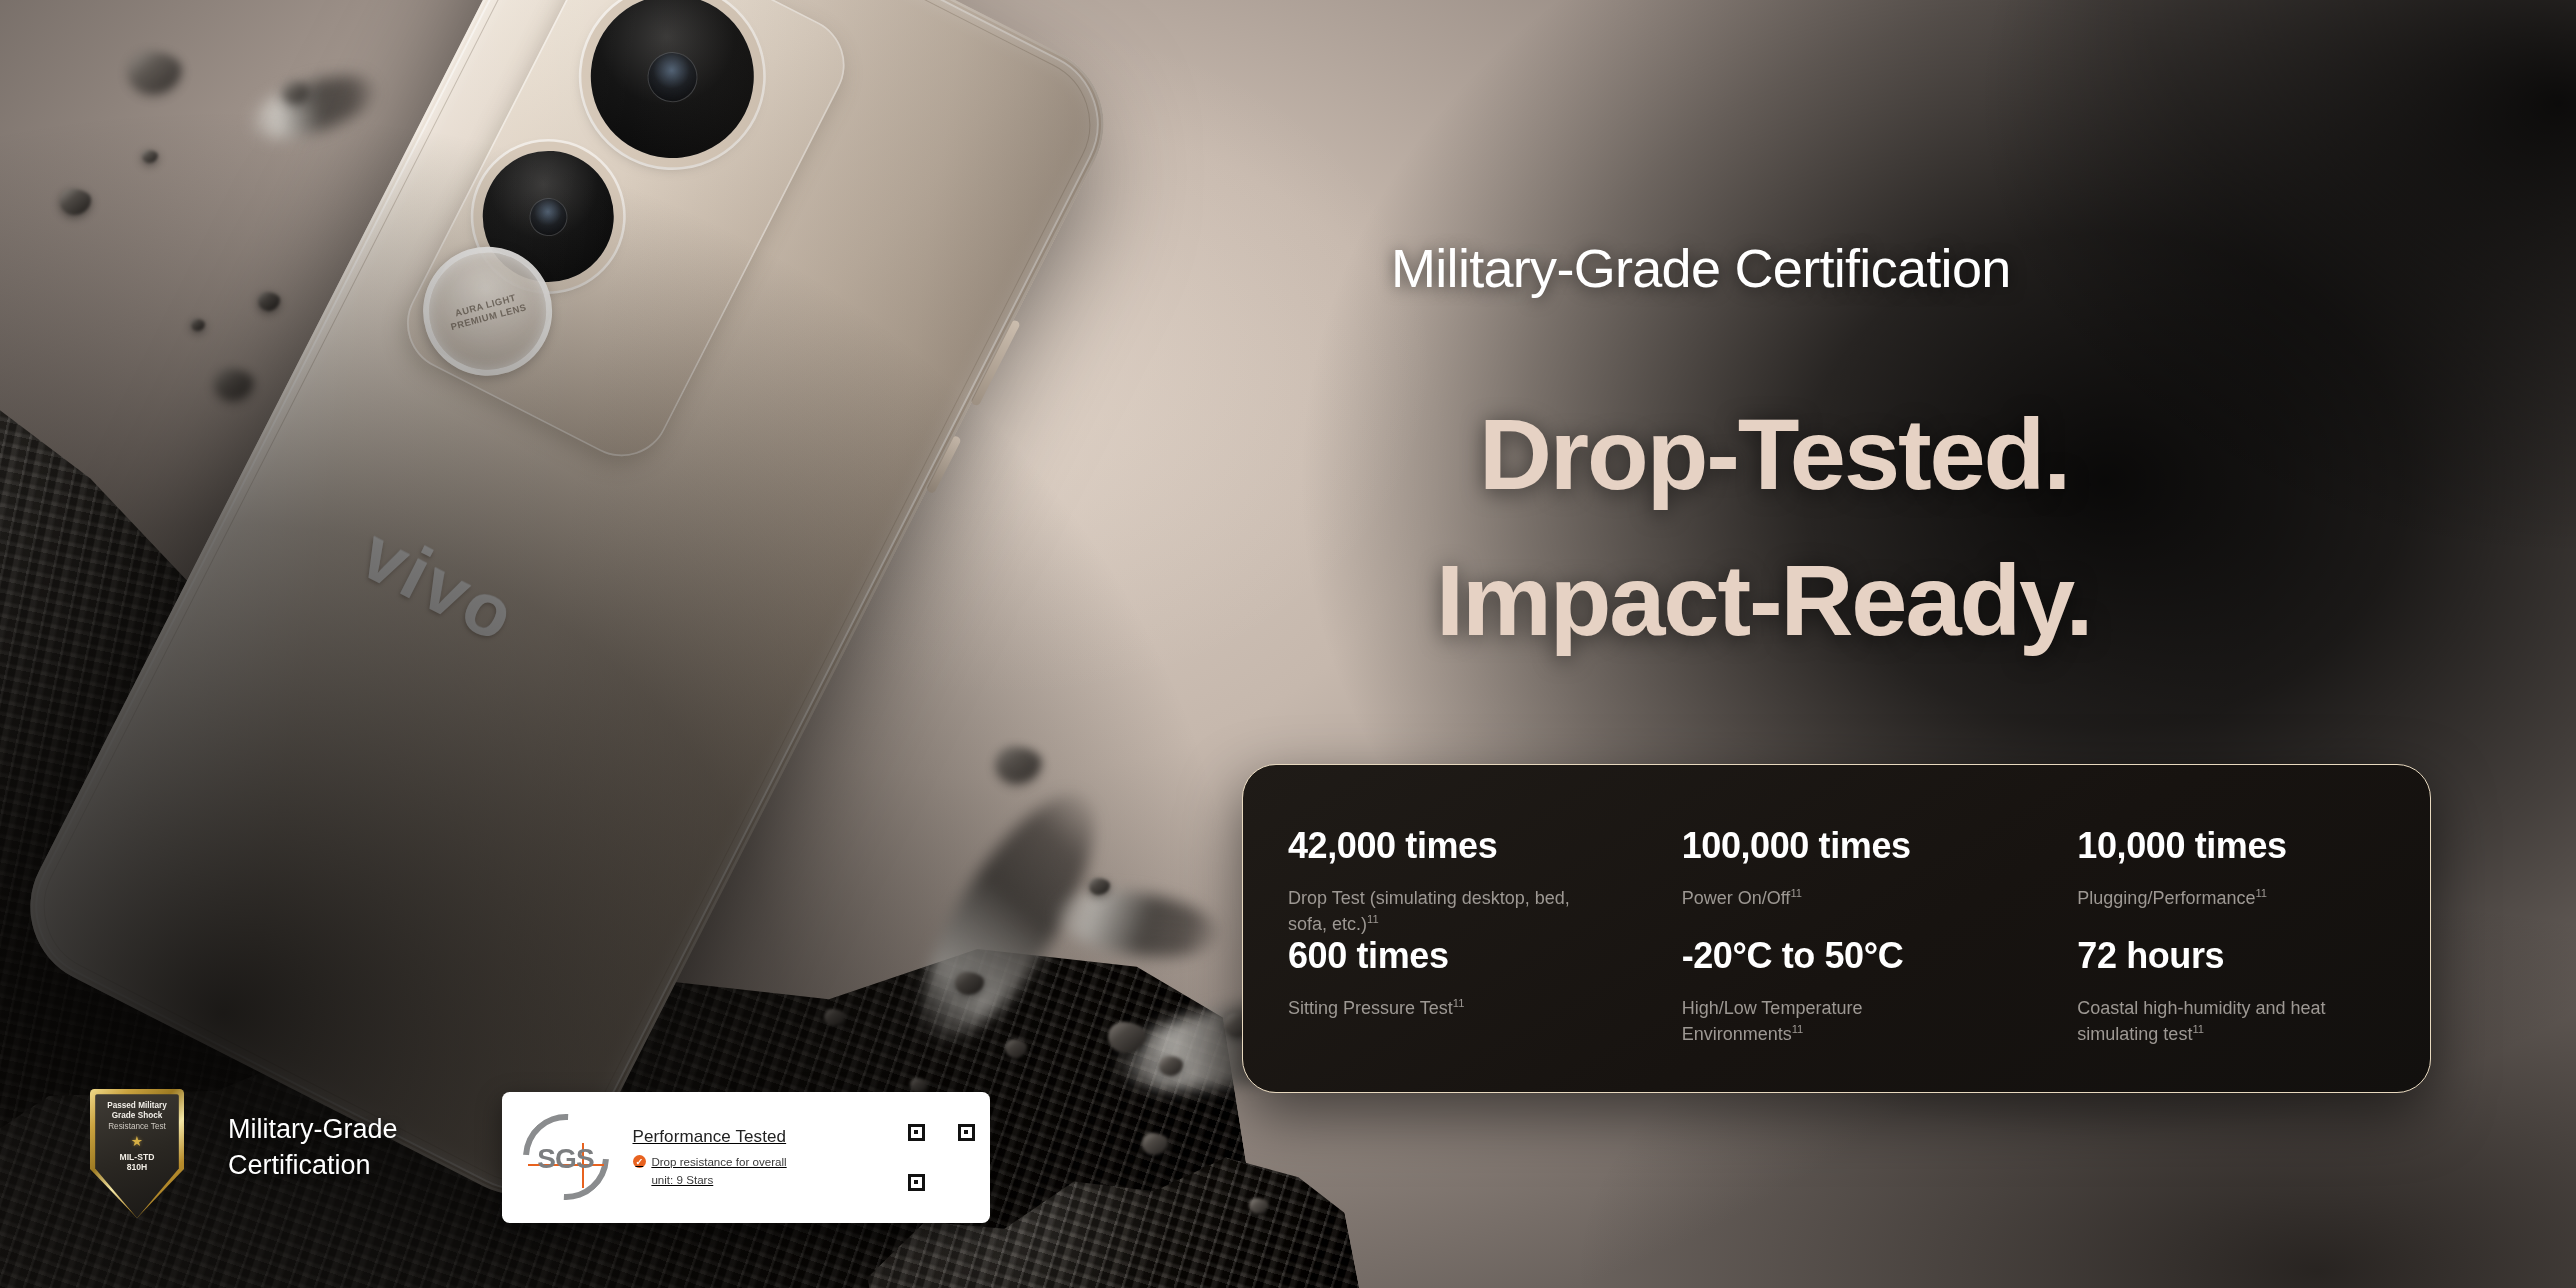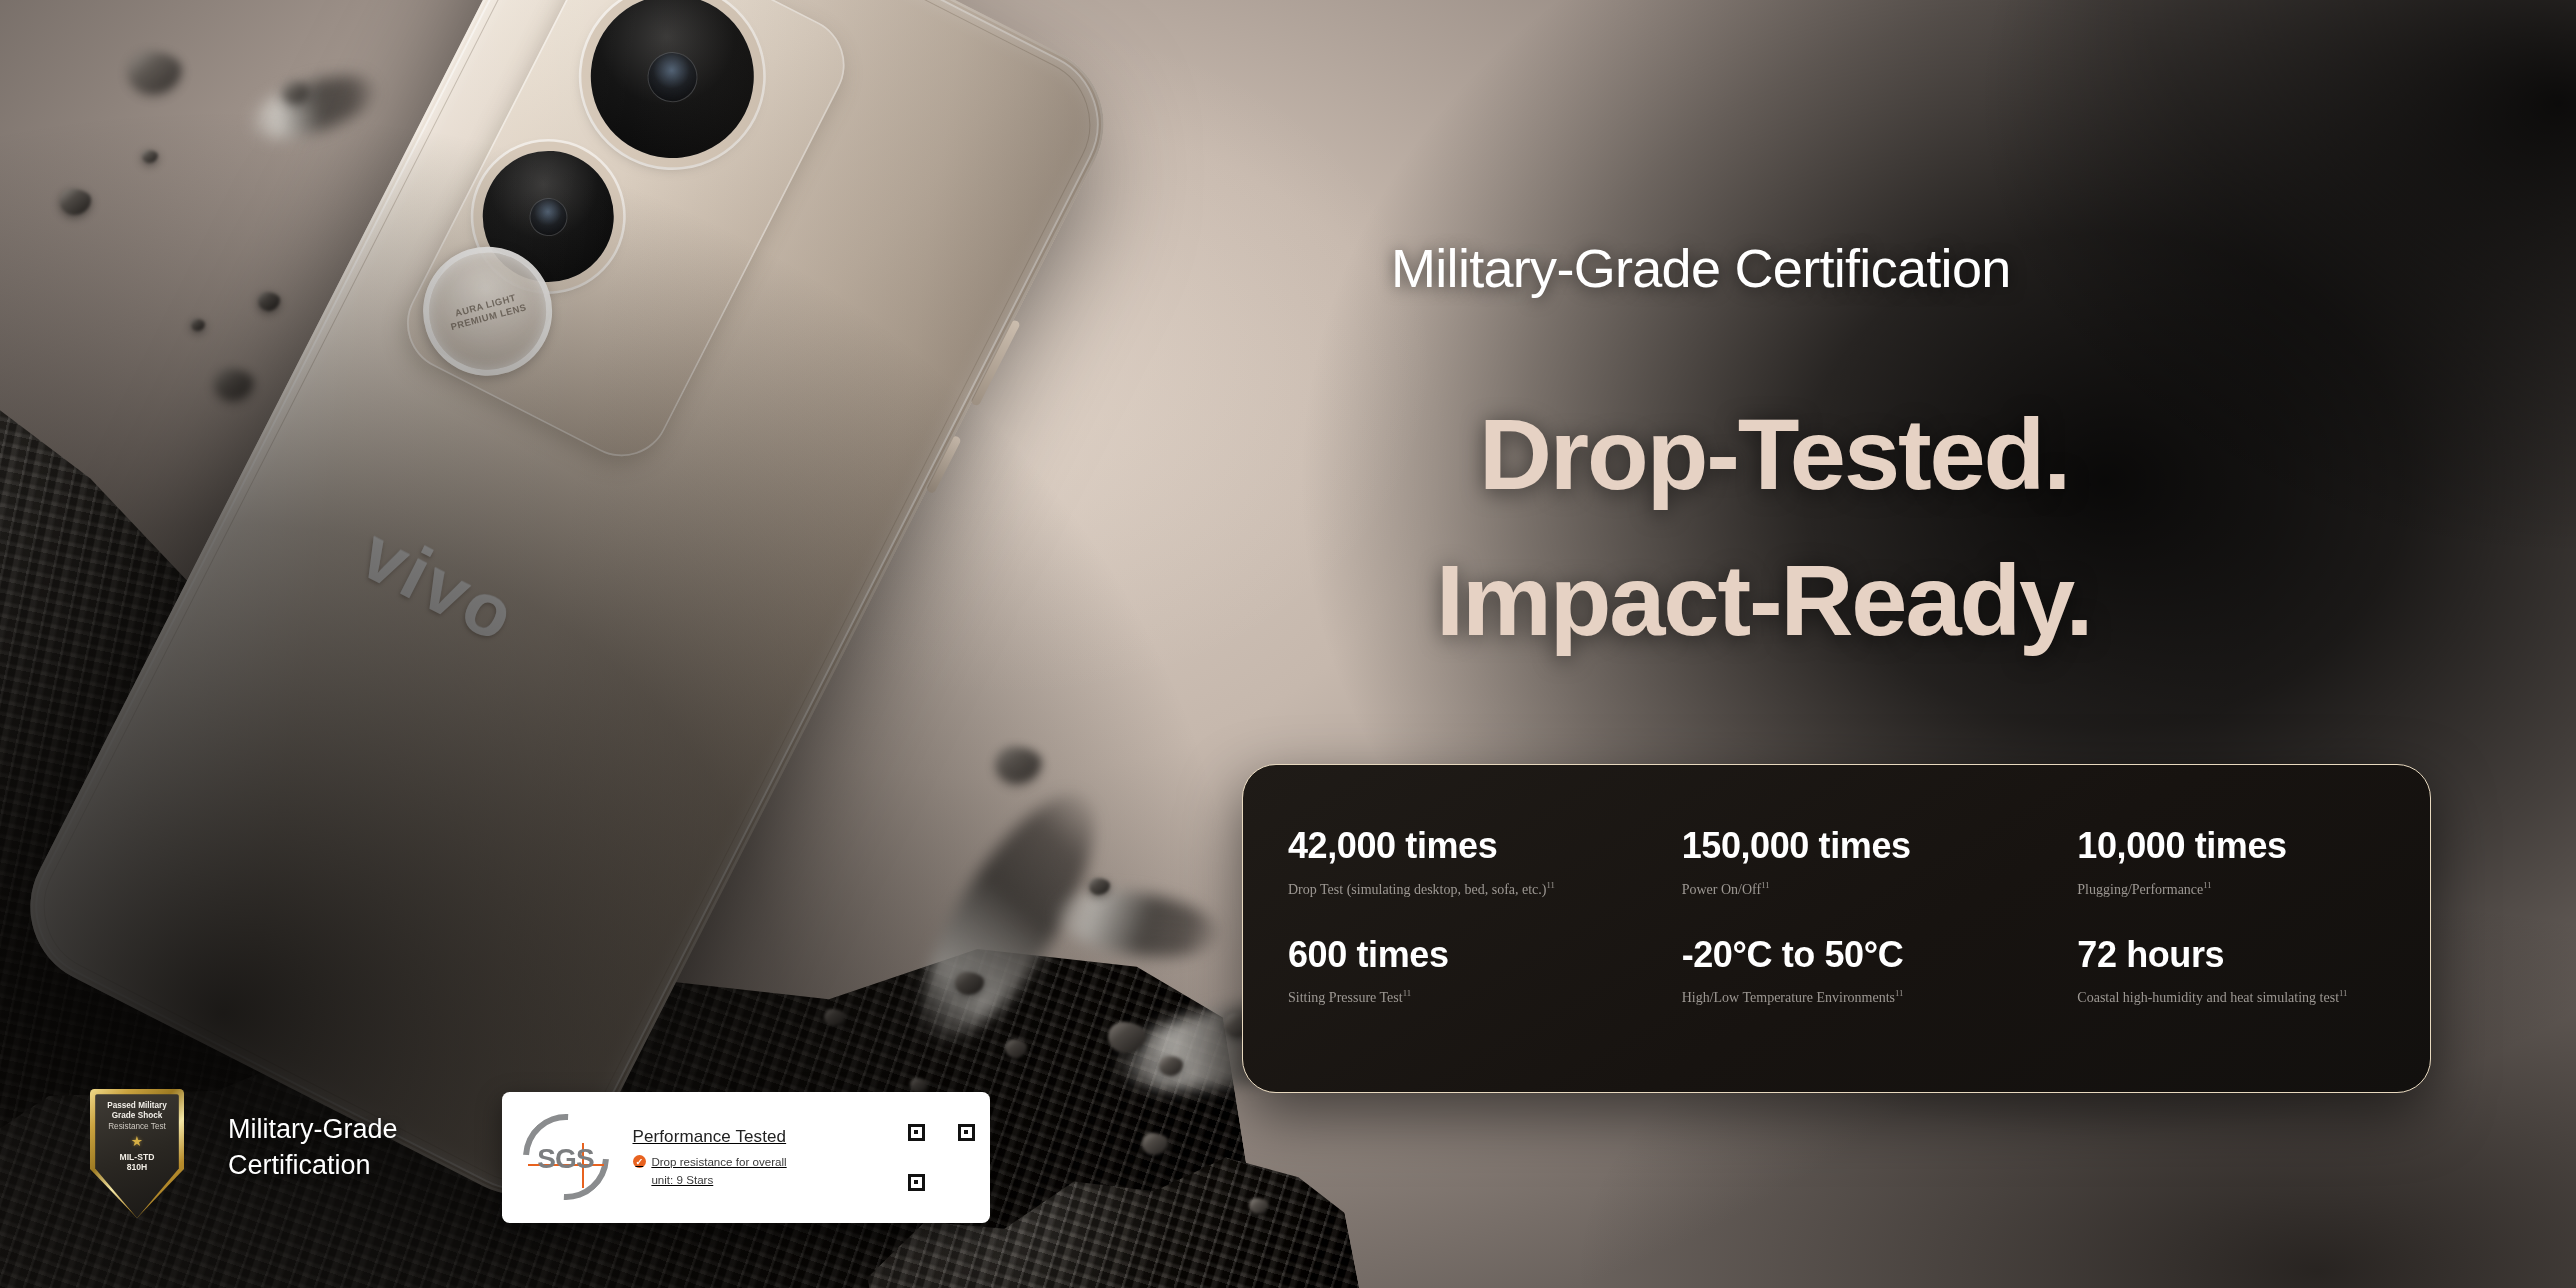--- a/index.html
+++ b/index.html
@@ -147,21 +147,21 @@
     position:absolute; left:1242px; top:764px; width:1189px; height:329px;
     border-radius:34px; border:1.7px solid #e8d9bf;
     background:linear-gradient(150deg, #1f1b17 0%, #171310 55%, #12100e 100%);
     box-shadow:0 22px 60px rgba(0,0,0,0.55);
     display:grid; grid-template-columns:repeat(3, 1fr); grid-template-rows:repeat(2, 1fr);
     padding:62px 0 48px 0;
   }
   .spec-item { padding-left:43px; }
   .spec-item:nth-child(3n+1) { padding-left:45px; }
   .spec-value { font-size:36px; font-weight:700; color:#ffffff; letter-spacing:-0.4px; line-height:1.05; }
-  .spec-label { margin-top:14px; font-size:14px; line-height:1.45; color:#9d9893; max-width:283px; font-weight:400;font-family:Liberation Serif, serif; }
+  .spec-label { margin-top:20px; font-size:18px; line-height:1.45; color:#9d9893; max-width:283px; font-weight:400; }
   .sup { font-size:0.62em; vertical-align:super; letter-spacing:0; }
 
   
   .mil-badge { position:absolute; left:90px; top:1089px; width:94px; height:129px; }
   .shield {
     position:absolute; inset:0;
     clip-path: polygon(0% 0%, 100% 0%, 100% 62%, 50% 100%, 0% 62%);
     background:linear-gradient(135deg,#efd98a 0%, #c9a23f 18%, #9d7a22 38%, #f3e6a6 55%, #b78c2c 74%, #8a6a1c 100%);
     border-radius:4.3px;
   }
@@ -283,21 +283,21 @@
   <div class="display-2">Impact-Ready.</div>
 
   <div class="spec-card">
 
     <div class="spec-item">
       <div class="spec-value">42,000 times</div>
       <div class="spec-label"><span>Drop Test (simulating desktop, bed, sofa, etc.)</span><span class="sup">11</span></div>
     </div>
 
     <div class="spec-item">
-      <div class="spec-value">150,000 times</div>
+      <div class="spec-value">100,000 times</div>
       <div class="spec-label"><span>Power On/Off</span><span class="sup">11</span></div>
     </div>
 
     <div class="spec-item">
       <div class="spec-value">10,000 times</div>
       <div class="spec-label"><span>Plugging/Performance</span><span class="sup">11</span></div>
     </div>
 
     <div class="spec-item">
       <div class="spec-value">600 times</div>

